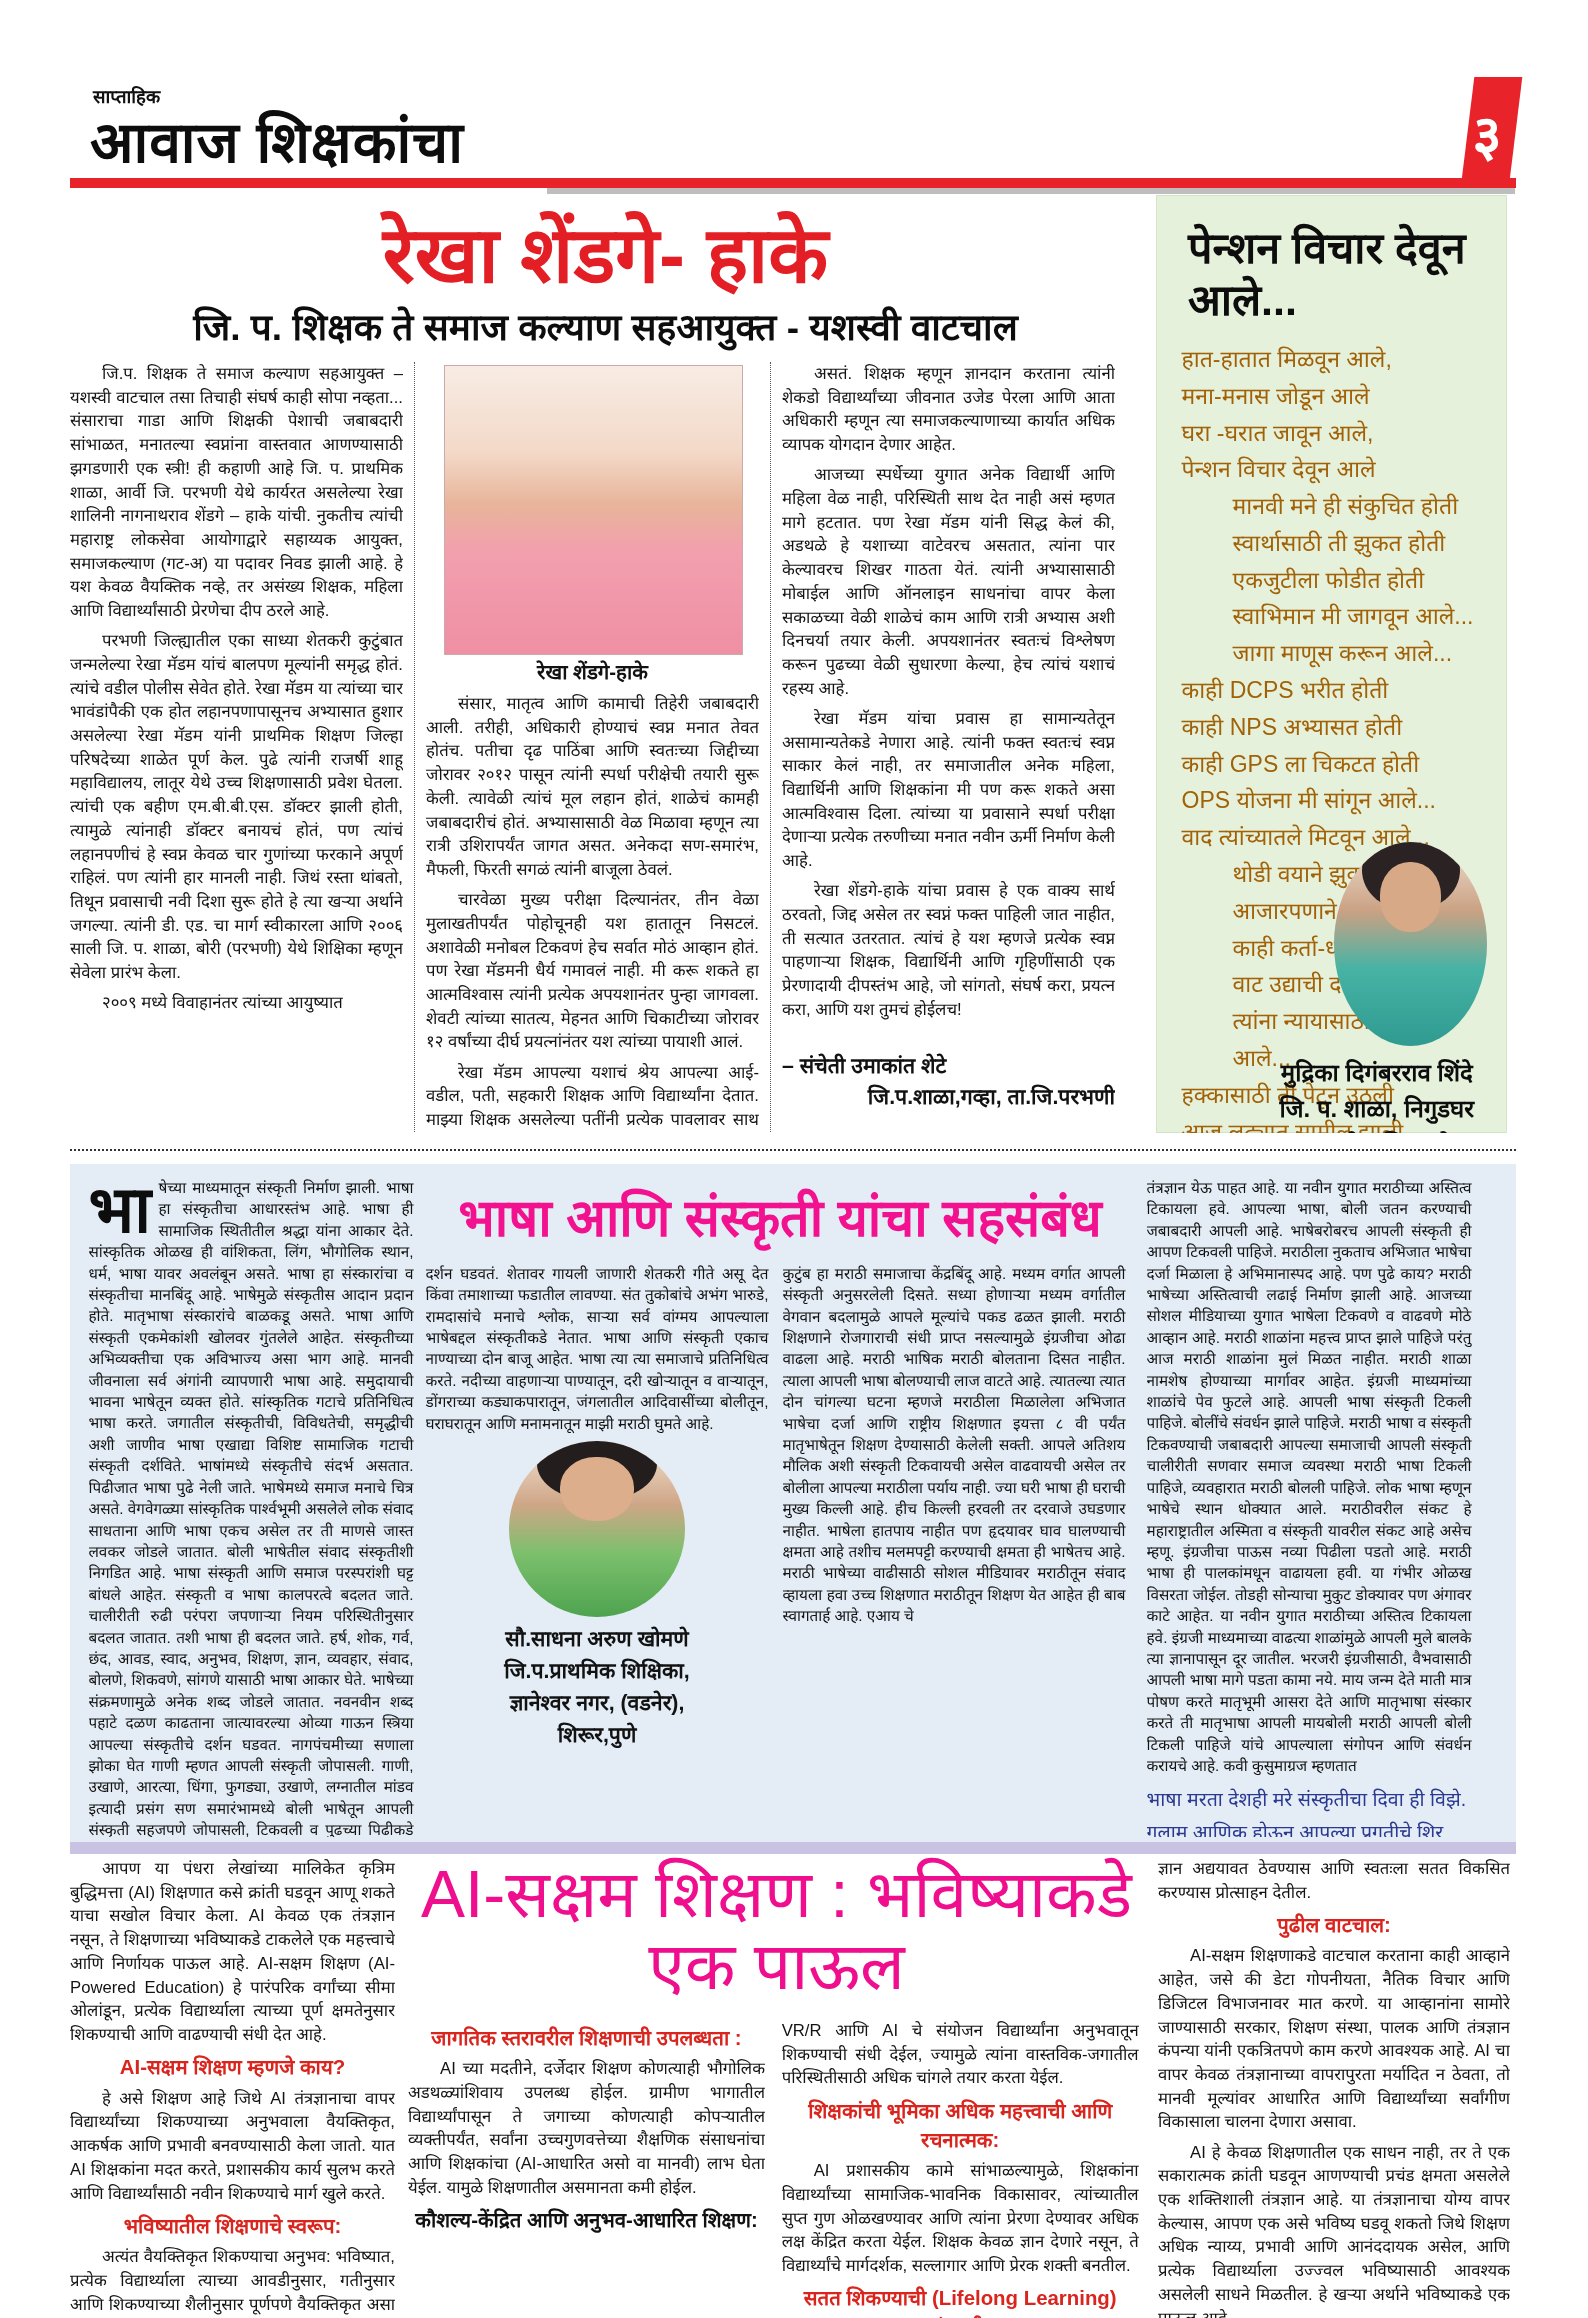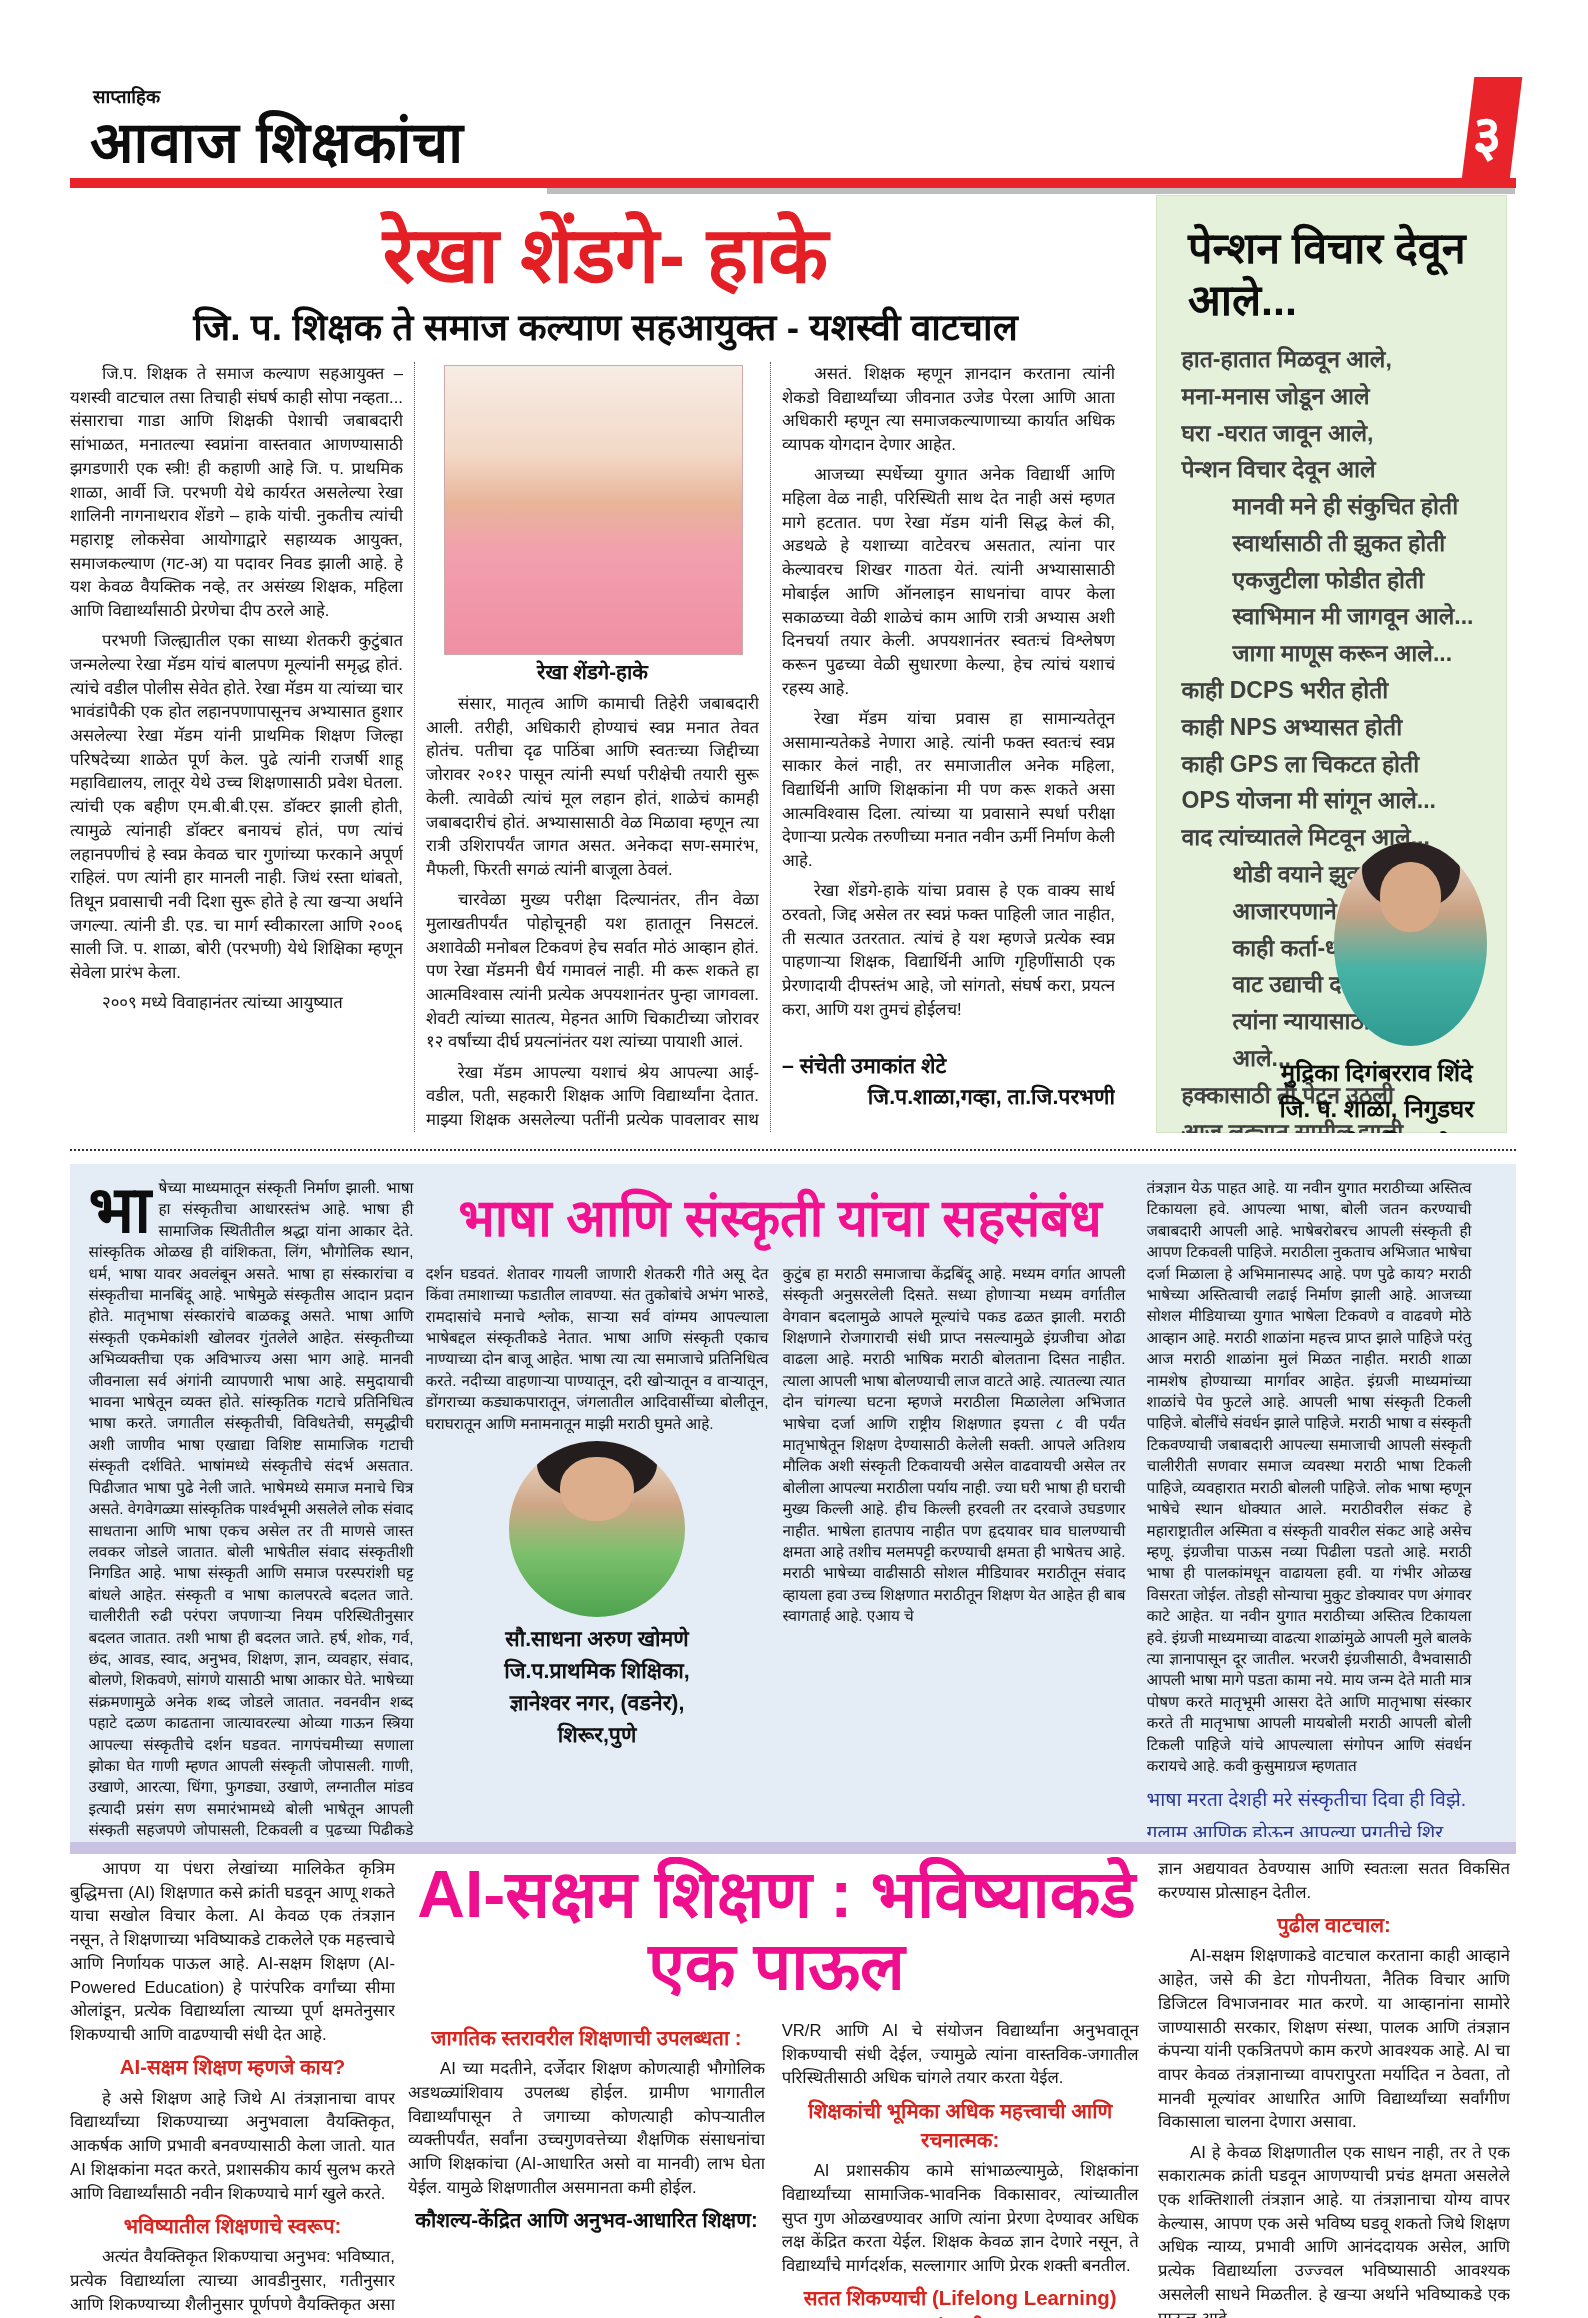--- a/index.html
+++ b/index.html
@@ -29,21 +29,21 @@
   .photo-rect{width:297px;height:288px;border:0.9px solid #caa;
       background:linear-gradient(180deg,#f7ece4 0%,#f3d9c8 30%,#e8b49a 48%,#f29fae 65%,#ef8fa3 100%);}
   .photo-cap{font-size:20.4px;font-weight:800;text-align:center;margin-top:3.7px;}
   .byline{margin-top:30px;font-size:21.3px;font-weight:800;}
   .byline2{text-align:right;font-size:21.3px;font-weight:800;}
   .hsep-dotted{position:absolute;left:70px;top:1149px;width:1446px;border-top:2.8px dotted #333;}
   
   .poem-box{position:absolute;left:1156px;top:195px;width:351px;height:938px;background:#e6f1dc;
             box-shadow:0 0 0 0.9px #d2e4c6 inset;overflow:hidden;}
   .poem-title{margin:27px 18.5px 14px 32px;font-size:43px;line-height:1.22;font-weight:800;color:#0d0d0d;}
-  .poem-lines{margin:0 14px 0 25.5px;font-size:23px;line-height:1.6;font-weight:700;color:#404040;}
+  .poem-lines{margin:0 14px 0 25.5px;font-size:23px;line-height:1.6;font-weight:400;color:#a16207;}
   .poem-lines div.ind{padding-left:51px;}
   .poem-media{position:absolute;left:16px;top:647px;width:320px;height:278px;}
   .beach{position:absolute;left:0;top:88px;width:165px;height:190px;overflow:hidden;border:0.5px solid #bcd;}
   .beach .sky{position:absolute;left:0;top:0;width:100%;height:32%;background:linear-gradient(180deg,#9fd7ef,#5fb4d9);}
   .beach .sea{position:absolute;left:0;top:32%;width:100%;height:26%;background:linear-gradient(180deg,#2e9dc0,#7fd2dd);}
   .beach .foam{position:absolute;left:0;top:54%;width:100%;height:12%;background:linear-gradient(180deg,#f4fbfc,#e9ded0);}
   .beach .sand{position:absolute;left:0;top:64%;width:100%;height:36%;background:linear-gradient(180deg,#e7c august,#dcb184);background:linear-gradient(180deg,#e7c295,#d9ad7e);}
   .beach .wm{position:absolute;right:5.6px;top:52%;background:rgba(40,40,40,.8);color:#fff;
              font-size:12px;padding:3.7px 6.5px;line-height:1.3;}
   .beach .wm small{display:block;font-size:8.3px;color:#ddd;}
@@ -73,21 +73,21 @@
   .lang-photo .hair{position:absolute;left:16%;top:-8%;width:68%;height:42%;border-radius:50%;background:#241d1d;}
   .lang-photo .face{position:absolute;left:29%;top:9%;width:42%;height:36%;border-radius:48%;background:#dcae8c;}
   .lang-authbox{text-align:center;font-size:21.3px;font-weight:800;line-height:1.5;margin-bottom:8.3px;}
   .lang-quote{margin-top:auto;text-align:left;font-weight:400;}
   .lang-quote .q{color:#2b3990;font-size:19.5px;line-height:1.7;}
   
   .ai{position:absolute;left:70px;top:1857px;width:1446px;height:598px;overflow:hidden;display:flex;}
   .ai .col{overflow:hidden;}
   .ai .a1{width:325px;margin-right:13px;}
   .ai .amid{width:737px;margin-right:13px;display:flex;flex-direction:column;}
-  .ai-title{text-align:center;font-size:66px;font-weight:700;color:#ee0e8e;margin:0.9px 0 16px 0;line-height:1.1;}
+  .ai-title{text-align:center;font-size:66px;font-weight:400;color:#ee0e8e;margin:0.9px 0 16px 0;line-height:1.1;}
   .ai-midcols{display:flex;flex:1;overflow:hidden;}
   .ai .a2{width:357px;margin-right:16.7px;overflow:hidden;}
   .ai .a3{width:357px;overflow:hidden;}
   .ai .a4{width:352px;overflow:hidden;}
   .subhead{color:#d9251d;font-weight:800;text-align:center;font-size:20.4px;margin:4.6px 0;}
   .subhead.black{color:#111;}
 </style>
 </head>
 <body>
 

